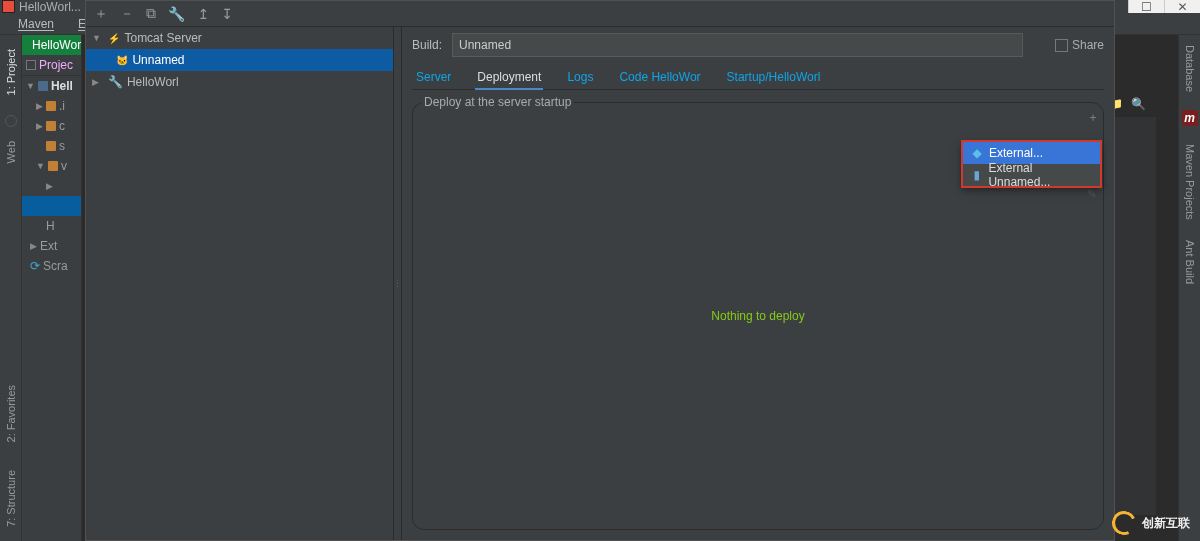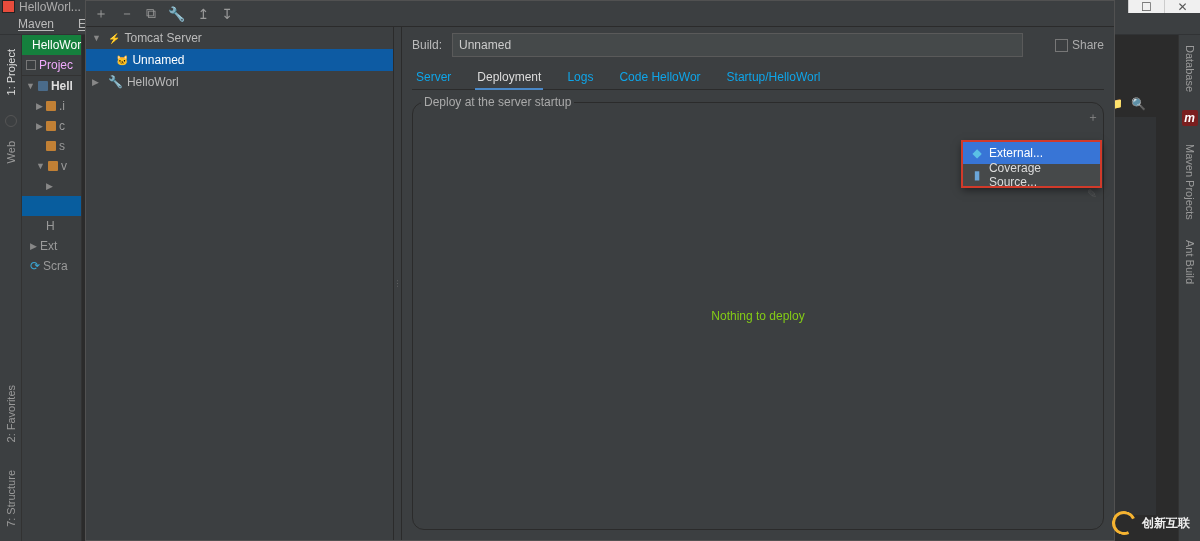--- a/index.html
+++ b/index.html
@@ -242,20 +242,20 @@
   </div>
 </div>
 
 <div class="popup highlight">
   <div class="mi sel">
     <span class="pic art-ic">◆</span>
     <span>External...</span>
   </div>
   <div class="mi">
     <span class="pic ext-ic">▮</span>
-    <span>Coverage Source...</span>
+    <span>External Unnamed...</span>
   </div>
 </div>
 
 <div class="watermark">
   <div class="logo"></div>
   <span>创新互联</span>
 </div>
 
 </body></html>

